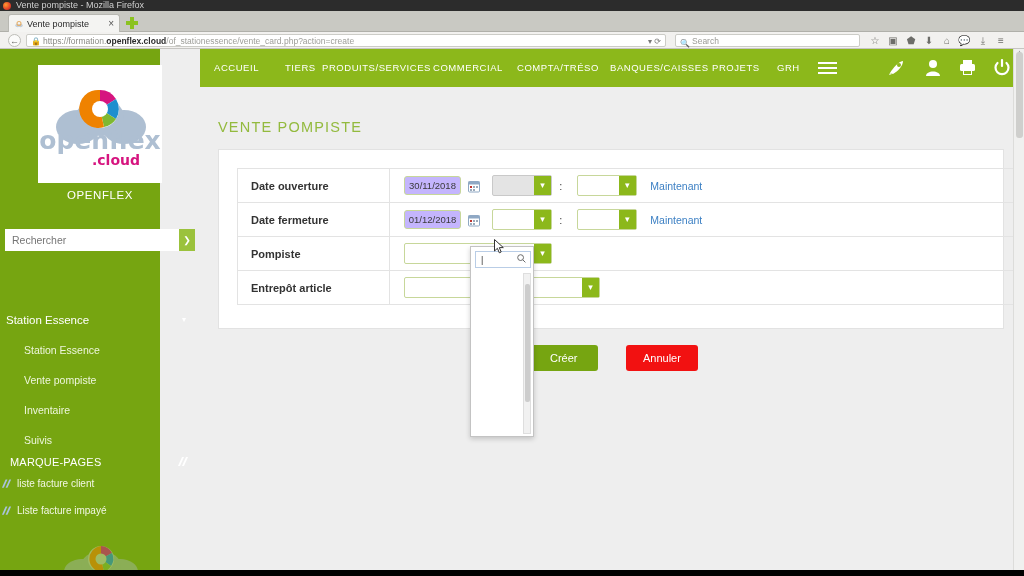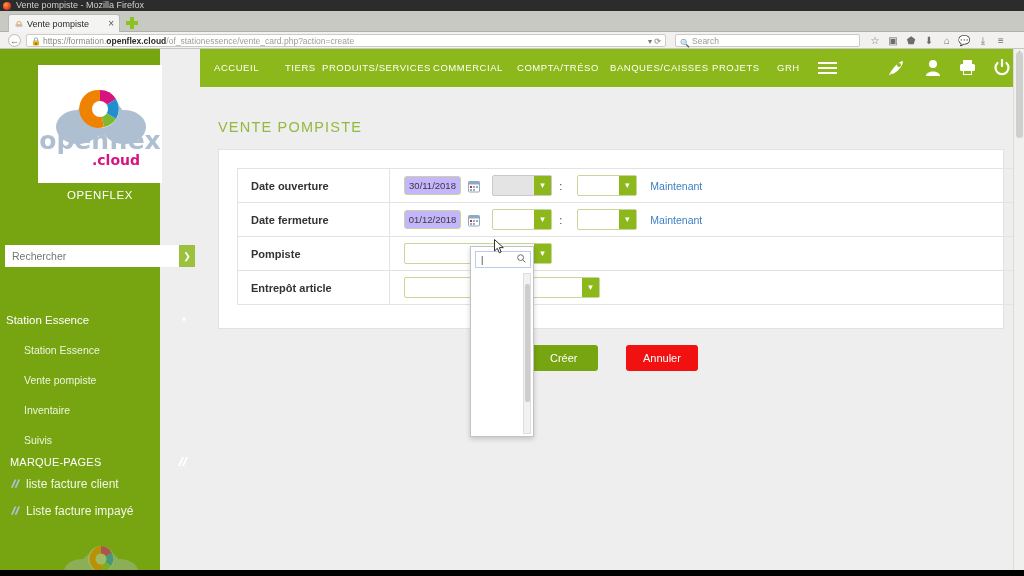--- a/index.html
+++ b/index.html
@@ -121,21 +121,21 @@
   }
   .logo-card {
     position: absolute; left: 38px; top: 16px; width: 124px; height: 118px;
     background: #fff;
   }
   .logo-sub {
     position: absolute; left: 0; top: 140px; width: 200px;
     text-align: center; color: #fff; font-size: 11.5px; letter-spacing: .6px;
   }
   .search-wrap {
-    position: absolute; left: 5px; top: 196px; width: 190px; height: 22px;
+    position: absolute; left: 5px; top: 180px; width: 190px; height: 22px;
   }
   .search-wrap .sinput {
     position: absolute; left: 0; top: 0; width: 174px; height: 22px;
     background: #fff; border: none;
     font-family: "Liberation Sans", sans-serif; font-size: 10.5px;
     color: #9a9a95; padding-left: 7px; line-height: 22px;
   }
   .search-wrap .sarrow {
     position: absolute; right: 0; top: 0; width: 16px; height: 22px;
     background: #9bc23c; color: #fff; text-align: center;
@@ -150,22 +150,22 @@
   }
   .side-item {
     position: absolute; left: 24px; width: 170px; height: 16px;
     color: #eef6dd; font-size: 10.5px; line-height: 16px; cursor: pointer;
   }
   .bm-head {
     position: absolute; left: 10px; width: 184px; height: 16px;
     color: #ffffff; font-size: 11px; line-height: 16px; letter-spacing: .2px;
   }
   .bm-item {
-    position: absolute; left: 26px; width: 160px; height: 16px;
-    color: #f2f7e4; font-size: 12px; line-height: 16px; cursor: pointer;
+    position: absolute; left: 17px; width: 160px; height: 16px;
+    color: #f2f7e4; font-size: 10px; line-height: 16px; cursor: pointer;
   }
   .bm-ico {
     position: absolute; left: -16px; top: 2px; width: 12px; height: 12px;
   }
   .footer-logo {
     position: absolute; left: 56px; top: 493px; width: 90px; height: 44px;
     opacity: .55;
   }
 
   

